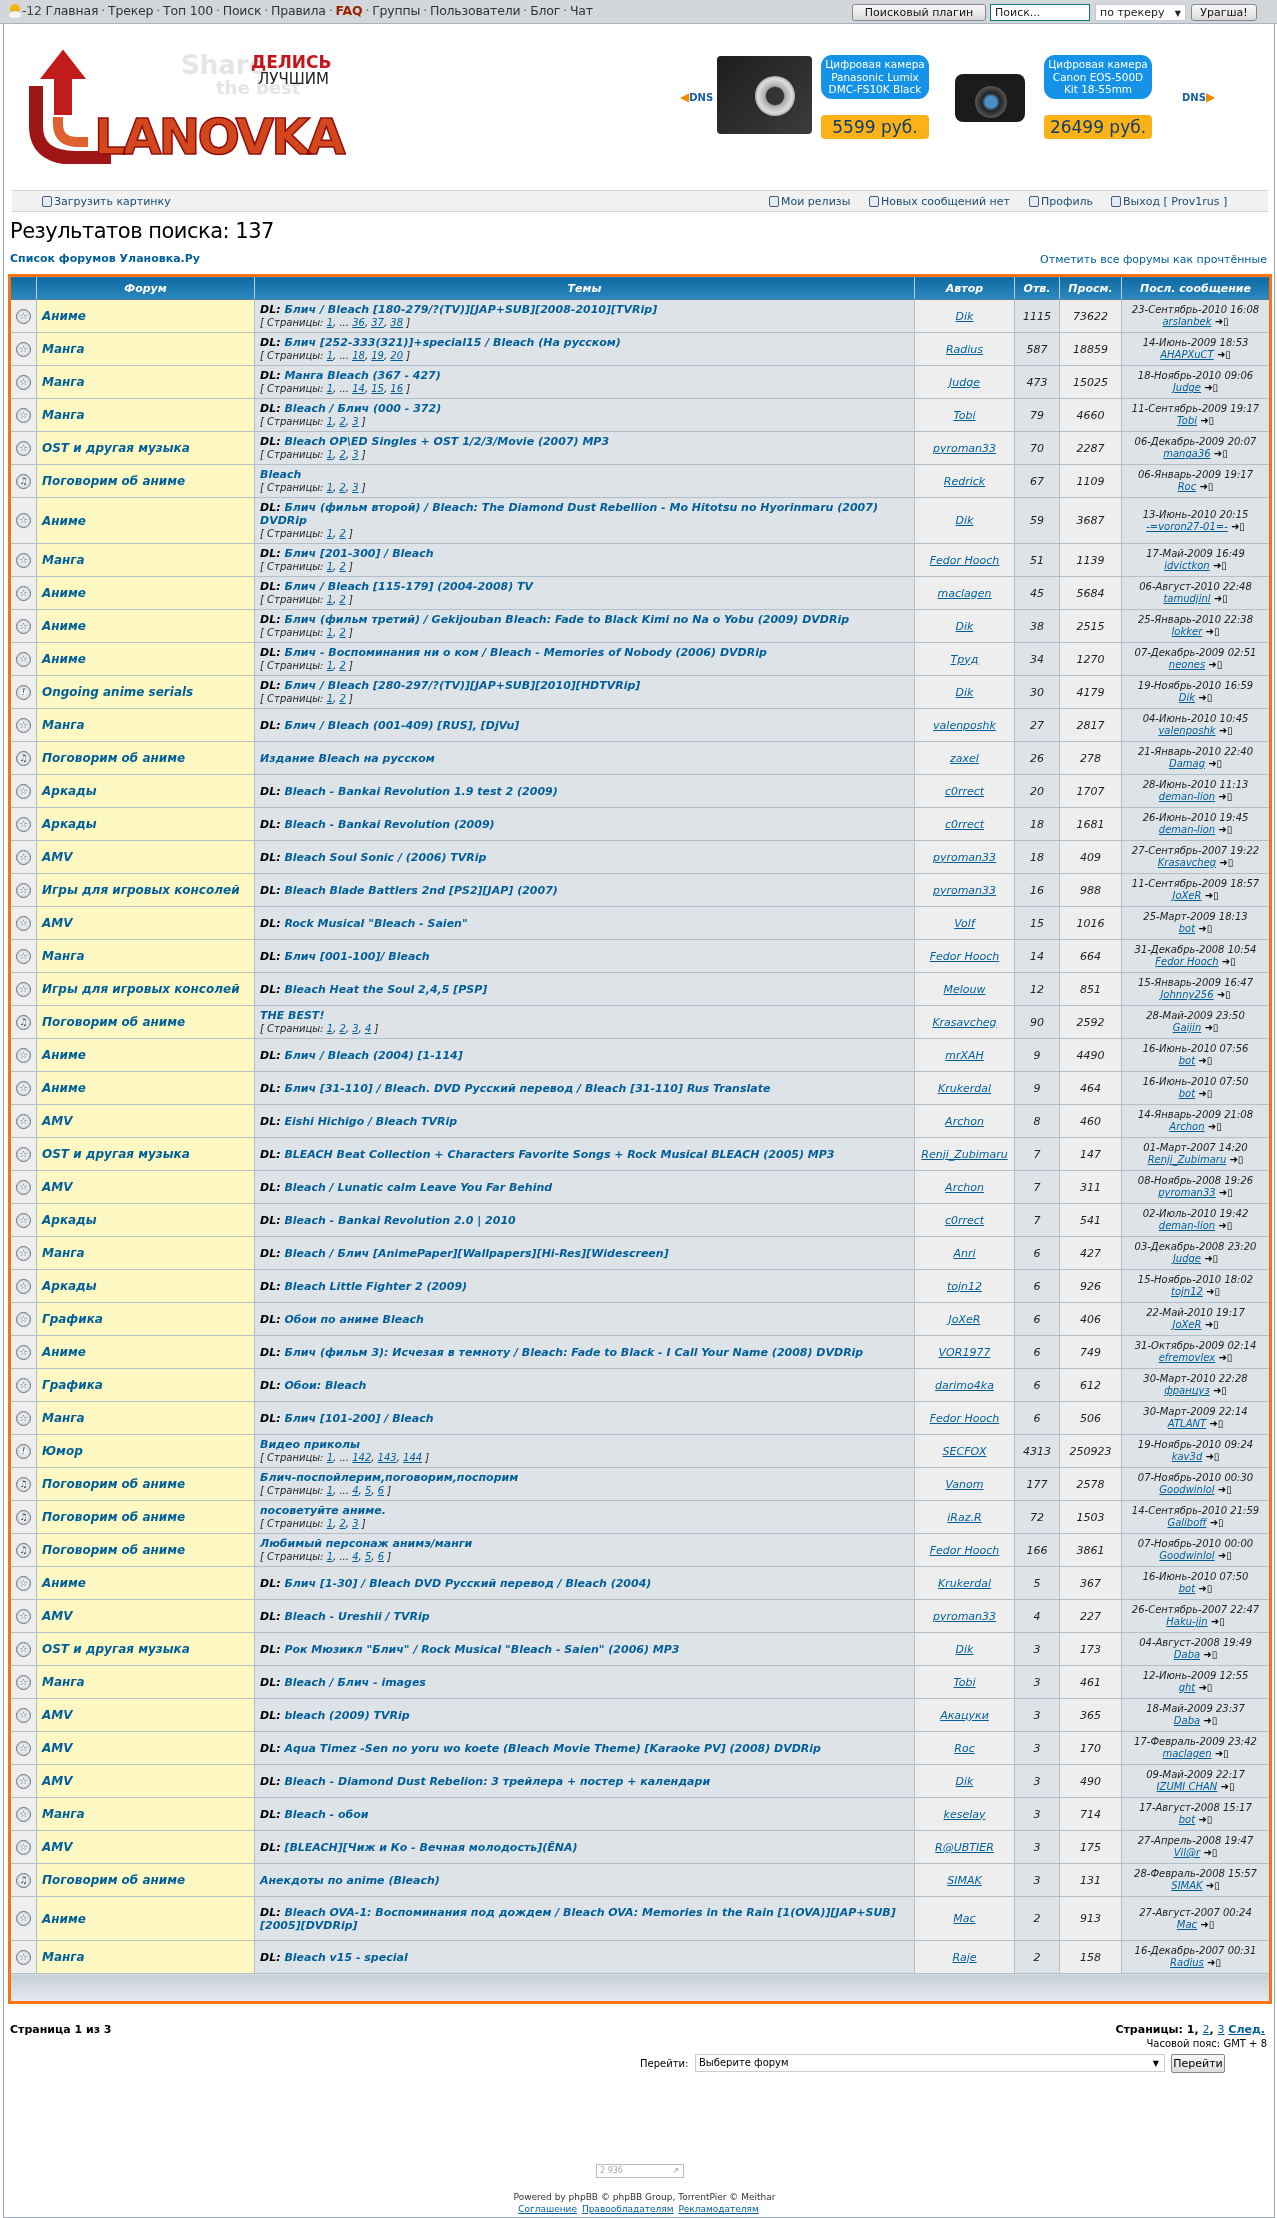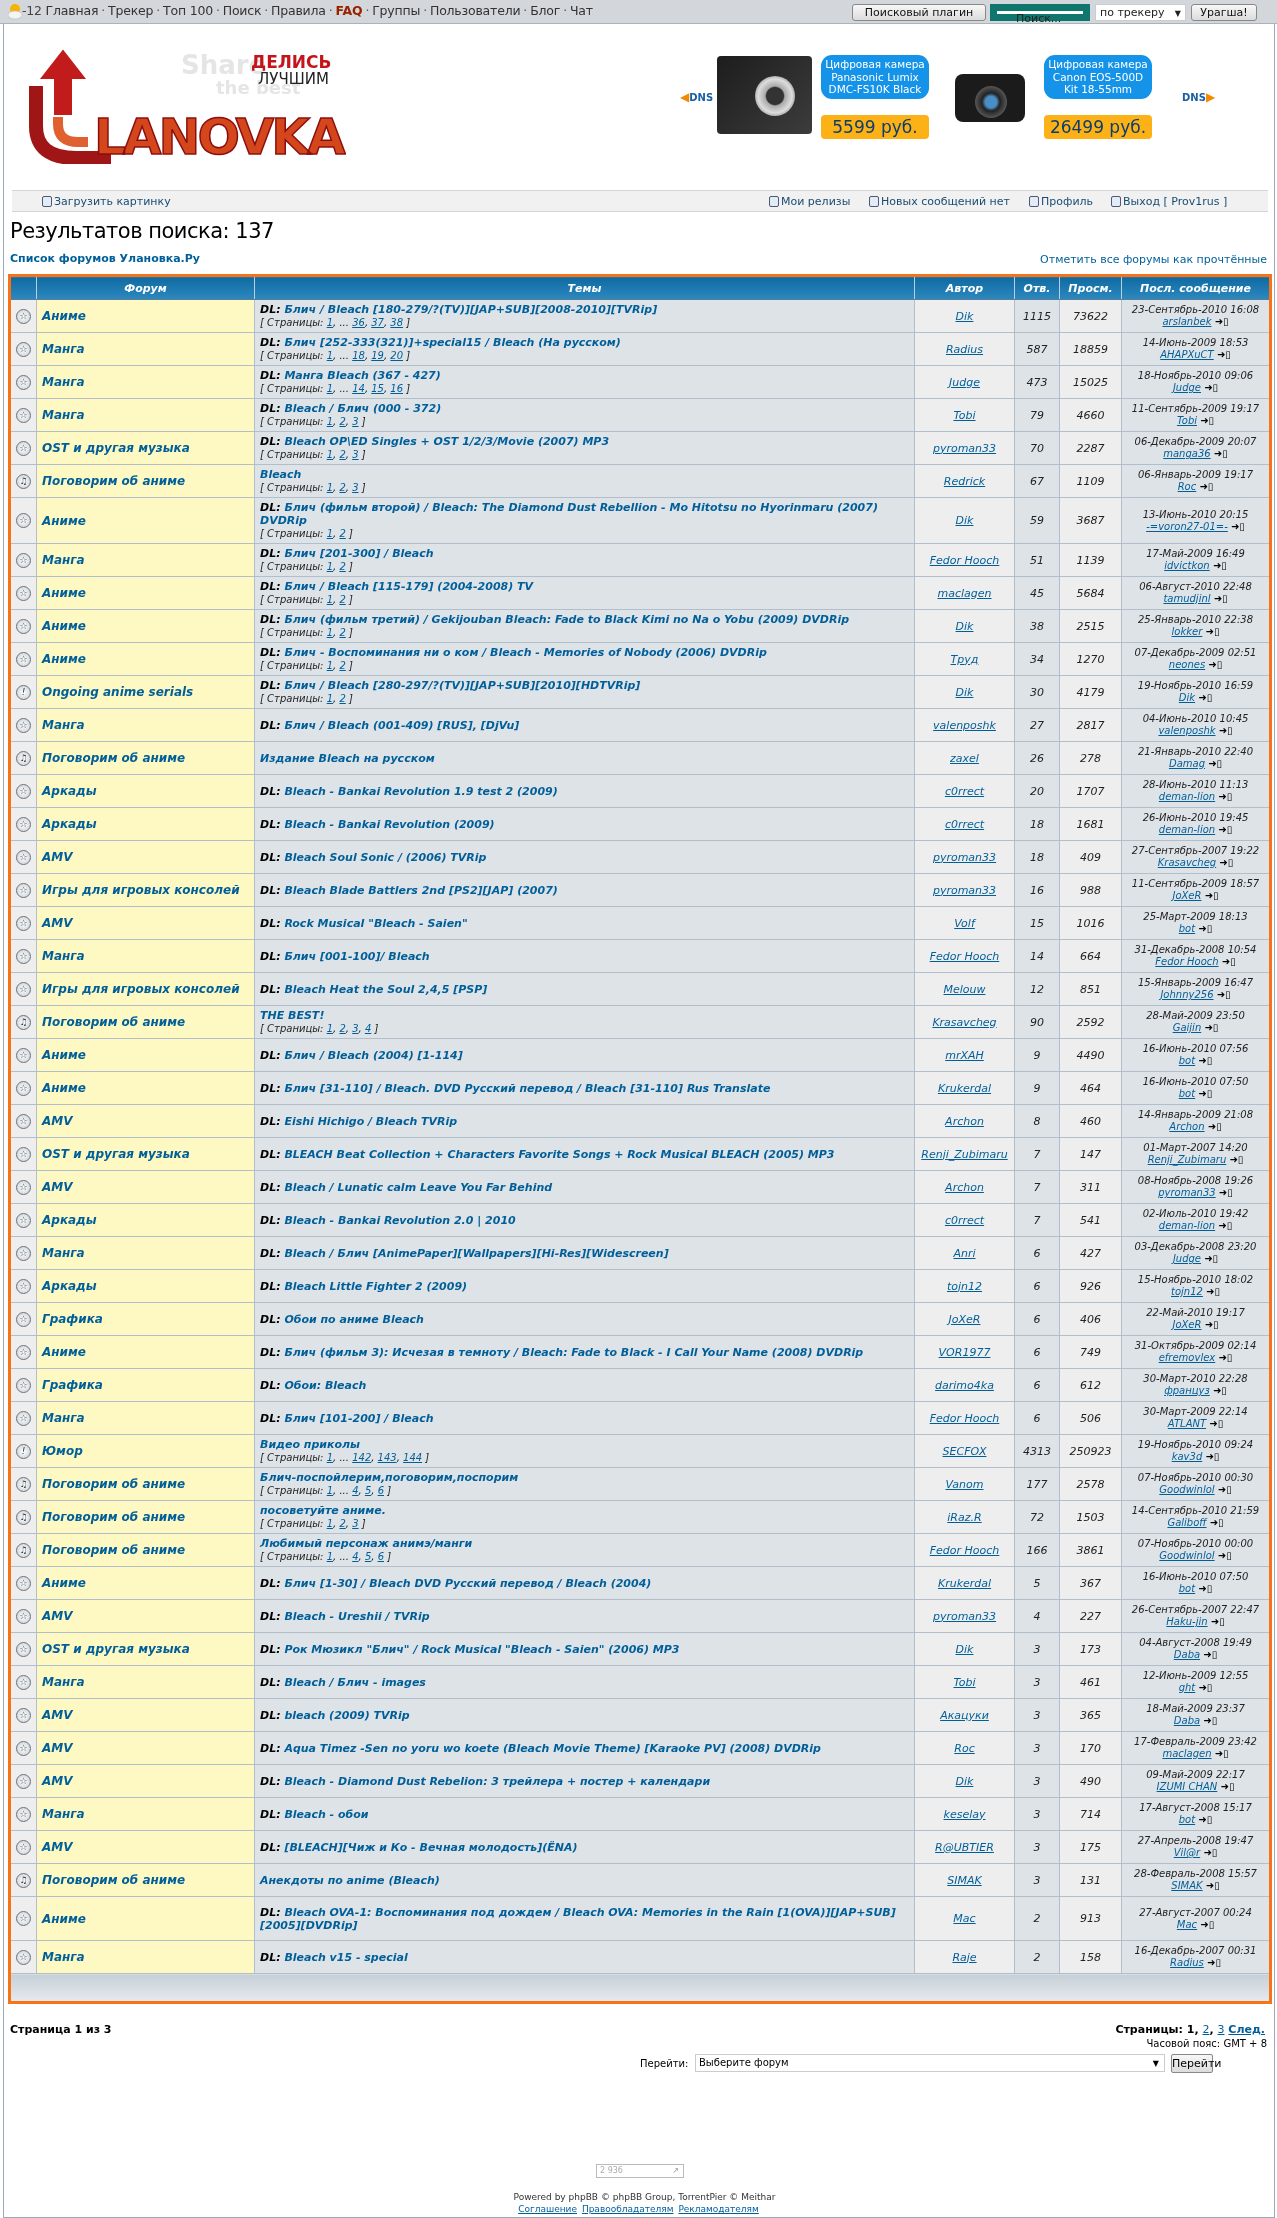--- a/index.html
+++ b/index.html
@@ -6,21 +6,21 @@
   body { width: 1277px; height: 2218px; background: #ffffff; font-family: "DejaVu Sans", sans-serif; font-size: 11px; color: #000; position: relative; overflow: hidden; }
   a { color: #005f99; }
   .topbar { position: absolute; left: 0; top: 0; width: 1277px; height: 24px; background: #d3d7db; border-bottom: 1px solid #a8b3bd; }
   .topbar .weather { position: absolute; left: 6px; top: 2px; width: 18px; height: 18px; }
   .topbar .nav { position: absolute; left: 8px; top: 3px; font-family: "DejaVu Sans", sans-serif; font-size: 12.5px; color: #333; white-space: nowrap; letter-spacing: -0.2px; }
   .topbar .nav .temp { color: #444; margin-left: 14px; }
   .topbar .nav a { color: #333; text-decoration: none; }
   .topbar .nav a.faq { color: #992200; font-weight: bold; }
   .topbar .nav .sep { color: #555; margin: 0 3px; }
   .topbar .btn { position: absolute; top: 4px; height: 17px; border: 1px solid #888; border-radius: 3px; background: linear-gradient(#f7f7f7,#dcdcdc); font-size: 11px; line-height: 15px; text-align: center; color: #111; }
-  .topbar .search-input { position: absolute; left: 990px; top: 4px; width: 100px; height: 17px; background: #fff; border: 7px solid #0f766e; font-size: 11px; line-height: 15px; padding-left: 19px; color: #222; }
+  .topbar .search-input { position: absolute; left: 990px; top: 4px; width: 100px; height: 17px; background: #fff; border: 1px solid #0f766e; font-size: 11px; line-height: 15px; padding-left: 4px; color: #222; }
   .topbar .select { position: absolute; left: 1095px; top: 4px; width: 91px; height: 17px; background: #fff; border: 1px solid #ccc; font-size: 11px; line-height: 15px; padding-left: 4px; color: #222; }
   .topbar .select .caret { position: absolute; right: 4px; top: 1px; font-size: 8px; }
 
   .frame { position: absolute; left: 3px; top: 24px; width: 1272px; height: 2194px; border-left: 1px solid #9aa9b6; border-right: 1px solid #9aa9b6; border-bottom: 1px solid #9aa9b6; }
 
   .logo { position: absolute; left: 16px; top: 46px; width: 330px; height: 118px; }
   .banner { position: absolute; left: 655px; top: 46px; width: 560px; height: 100px; }
   .banner .arrow { position: absolute; top: 44px; font-size: 10px; font-weight: bold; color: #1a5fa5; }
   .banner .arrow .tri { color: #f08a00; font-size: 12px; }
   .banner .cam { position: absolute; top: 10px; width: 95px; height: 78px; }
@@ -54,21 +54,21 @@
   table.results tr.foot td { background: linear-gradient(#c6d0d8, #e6eaee); height: 20px; border: none; }
 
   .pageinfo { position: absolute; left: 10px; top: 2023px; font-size: 11px; font-weight: bold; }
   .pager { position: absolute; right: 12px; top: 2023px; font-size: 11px; font-weight: bold; }
   .pager a { font-weight: normal; }
   .tz { position: absolute; right: 10px; top: 2038px; font-size: 10px; }
   .jump { position: absolute; left: 640px; top: 2054px; width: 628px; height: 20px; }
   .jump .lbl { position: absolute; left: 0; top: 4px; font-size: 10px; }
   .jump .sel { position: absolute; left: 55px; top: 0; width: 470px; height: 18px; border: 1px solid #ccc; background: #fff; font-size: 10px; line-height: 16px; padding-left: 3px; }
   .jump .sel .caret { position: absolute; right: 5px; top: 1px; font-size: 8px; }
-  .jump .btn { position: absolute; left: 531px; top: 0; width: 42px; height: 19px; border: 1px solid #888; border-radius: 2px; background: linear-gradient(#f7f7f7,#dcdcdc); font-size: 11px; line-height: 17px; text-align: center; }
+  .jump .btn { position: absolute; left: 531px; top: 0; width: 54px; height: 19px; border: 1px solid #888; border-radius: 2px; background: linear-gradient(#f7f7f7,#dcdcdc); font-size: 11px; line-height: 17px; text-align: center; }
 
   .counter { position: absolute; left: 596px; top: 2164px; width: 88px; height: 14px; border: 1px solid #bbb; font-size: 8px; color: #aaa; line-height: 12px; padding-left: 3px; }
   .counter .arr { position: absolute; right: 4px; top: 0; color: #999; }
   .powered { position: absolute; left: 0; width: 1277px; top: 2192px; text-align: center; font-size: 9px; color: #333; padding-left: 12px; }
   .footlinks { position: absolute; left: 0; width: 1277px; top: 2204px; text-align: center; font-size: 9px; }
   .footlinks a { color: #005f99; margin: 0 1px; }
 </style>
 </head>
 <body>
 

